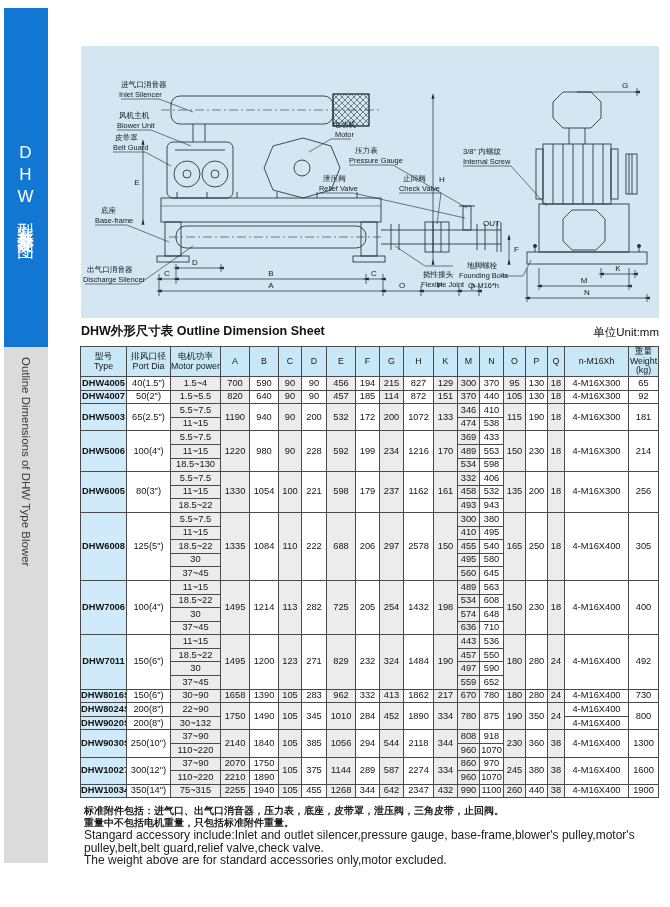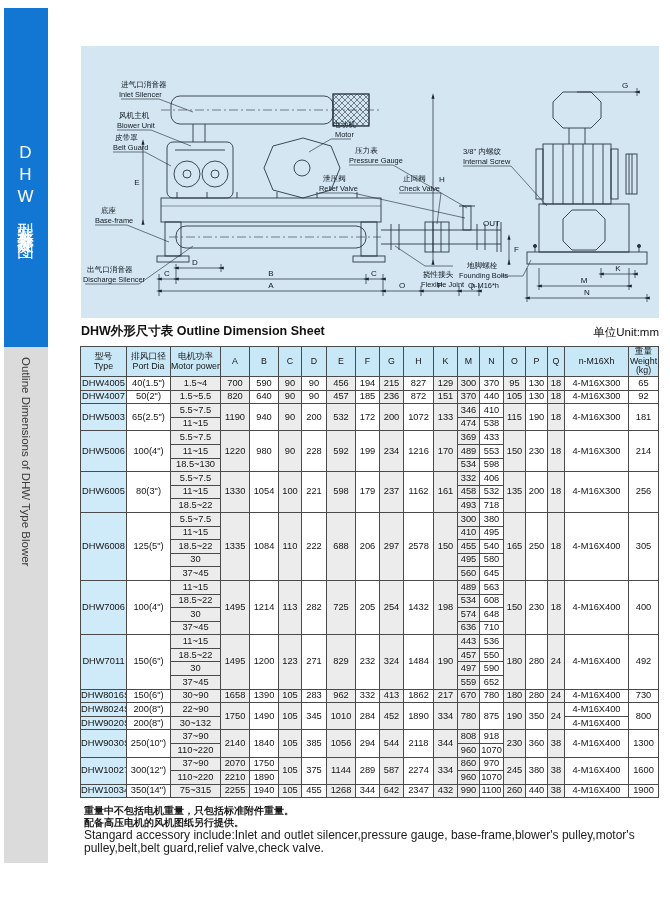--- a/index.html
+++ b/index.html
@@ -23,21 +23,21 @@
         justify-content:space-between;align-items:flex-end;gap:14px;}
   .sheet-title{font-size:12.5px;font-weight:bold;color:#111;}
   .sheet-unit{font-size:11.5px;color:#111;text-align:center;}
   
   .dimtable{position:absolute;left:80px;top:346px;border-collapse:collapse;table-layout:fixed;
         width:460px;font-size:9.3px;color:#141414;}
   .dimtable th,.dimtable td{border:1px solid #4a4a4a;text-align:center;vertical-align:middle;
         padding:0;overflow:hidden;white-space:nowrap;}
   .dimtable th{background:#c9e8f7;font-weight:normal;font-size:8.8px;line-height:1.1;height:29px;}
   .dimtable td{height:12.6px;line-height:1.0;}
-  .c-type{background:#cfeaf8;}
+  .c-type{background:#cfeaf8;font-weight:bold;}
   .c-gray{background:#ececec;}
   
   .notes{position:absolute;left:84px;top:805px;width:578px;color:#1c1c1c;}
   .notes .cn{font-size:10px;font-weight:bold;line-height:12.2px;}
   .notes .en{font-size:12px;line-height:12.2px;}
 </style>
 </head>
 <body>
 
 <div class="page">
@@ -321,21 +321,21 @@
         <tr>
           <td class="c-type">DHW4007</td>
           <td>50(2")</td>
           <td class="c-gray">1.5~5.5</td>
           <td class="c-gray">820</td>
           <td>640</td>
           <td class="c-gray">90</td>
           <td>90</td>
           <td class="c-gray">457</td>
           <td>185</td>
-          <td class="c-gray">236</td>
+          <td class="c-gray">114</td>
           <td>872</td>
           <td class="c-gray">151</td>
           <td class="c-gray">370</td>
           <td>440</td>
           <td class="c-gray">105</td>
           <td>130</td>
           <td class="c-gray">18</td>
           <td>4-M16X300</td>
           <td>92</td>
         </tr>
@@ -418,21 +418,21 @@
           <td rowspan="3">256</td>
         </tr>
         <tr>
           <td class="c-gray">11~15</td>
           <td class="c-gray">458</td>
           <td>532</td>
         </tr>
         <tr>
           <td class="c-gray">18.5~22</td>
           <td class="c-gray">493</td>
-          <td>718</td>
+          <td>943</td>
         </tr>
         <tr>
           <td rowspan="5" class="c-type">DHW6008</td>
           <td rowspan="5">125(5")</td>
           <td class="c-gray">5.5~7.5</td>
           <td rowspan="5" class="c-gray">1335</td>
           <td rowspan="5">1084</td>
           <td rowspan="5" class="c-gray">110</td>
           <td rowspan="5">222</td>
           <td rowspan="5" class="c-gray">688</td>
@@ -661,21 +661,22 @@
           <td>440</td>
           <td class="c-gray">38</td>
           <td>4-M16X400</td>
           <td>1900</td>
         </tr>
       </tbody>
   </table>
 
   <div class="notes">
     <div id="notes-cn">
+        <div class="cn">标准附件包括：进气口、出气口消音器，压力表，底座，皮带罩，泄压阀，三角皮带，止回阀。</div>
         <div class="cn">重量中不包括电机重量，只包括标准附件重量。</div>
-        <div class="cn">配备高压电机的风机图纸另行提供。</div>
       </div>
     <div id="notes-en">
         <div class="en">Stangard accessory include:Inlet and outlet silencer,pressure gauge, base-frame,blower's pulley,motor's pulley,belt,belt guard,relief valve,check valve.</div>
+        <div class="en">The weight above are for standard accessories only,motor excluded.</div>
       </div>
   </div>
 
 </div>
 
 </body></html>

